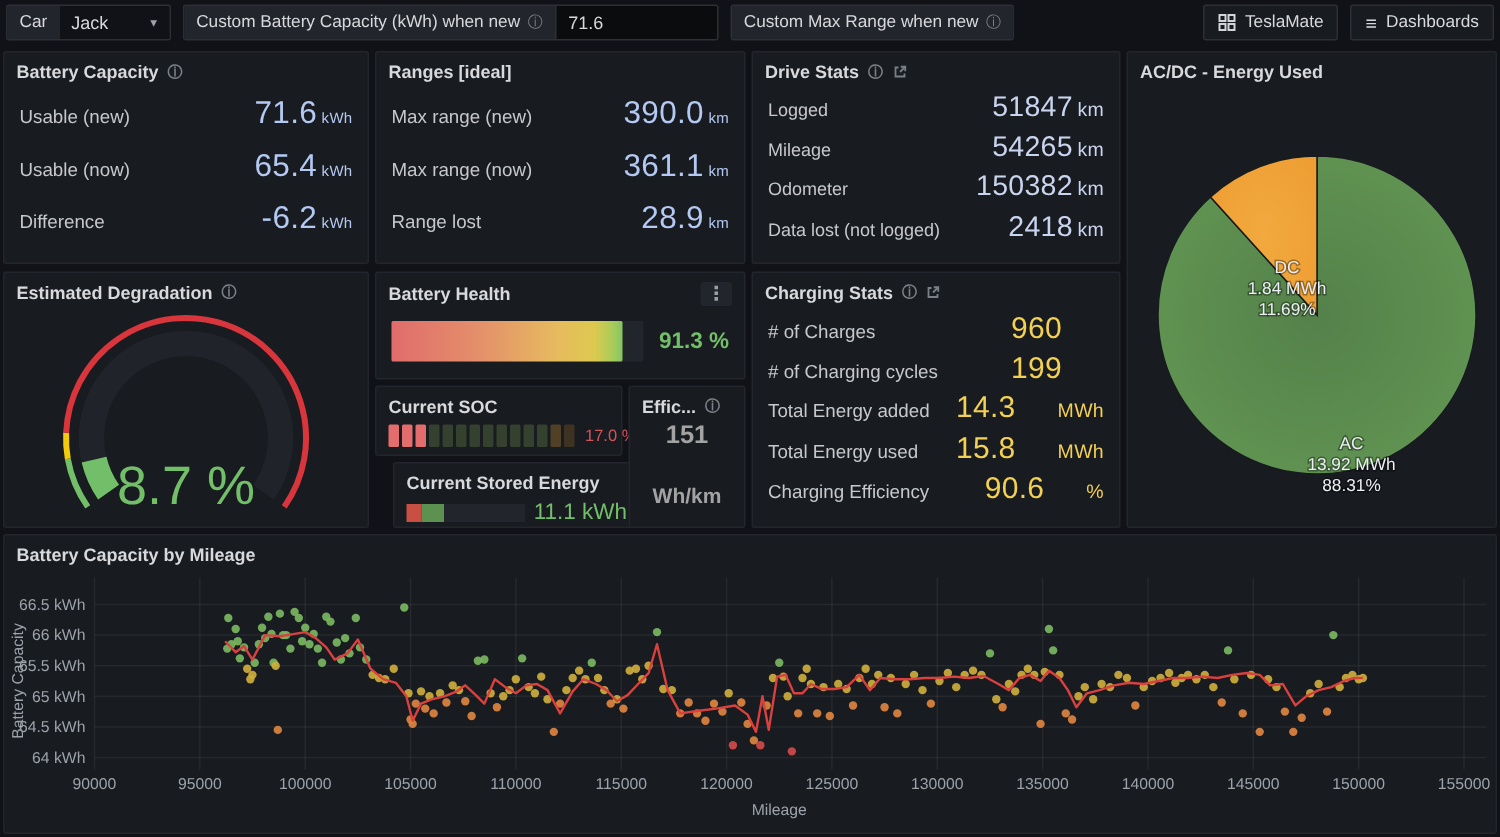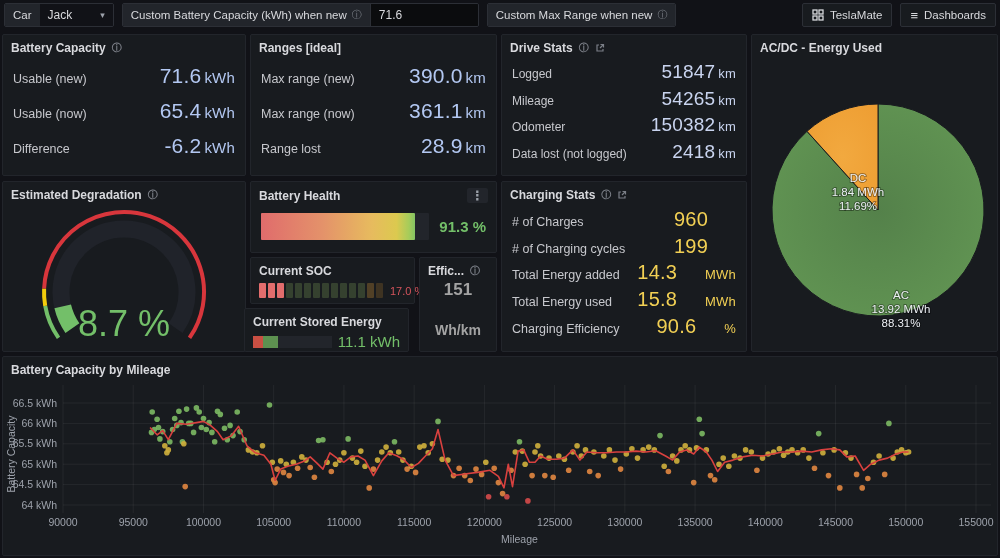--- a/index.html
+++ b/index.html
@@ -30,34 +30,34 @@
   .ptitle { display:flex; align-items:center; gap:6px; padding:6px 8px 2px 8px;
     font-size:12px; font-weight:bold; color:#d8d9dd; cursor:pointer; }
   .ptitle .xlink svg { display:block; }
   #p-battery  { left:2px;   top:34px;  width:244px; height:142px; }
   #p-ranges   { left:250px; top:34px;  width:247px; height:142px; }
   #p-drive    { left:501px; top:34px;  width:246px; height:142px; }
   #p-pie      { left:751px; top:34px;  width:247px; height:318px; }
   #p-gauge    { left:2px;   top:181px; width:244px; height:171px; }
   #p-health   { left:250px; top:181px; width:247px; height:72px;  }
   #p-soc      { left:250px; top:257px; width:165px; height:47px;  }
-  #p-stored   { left:244px; top:308px; width:165px; height:44px;  }
+  #p-stored   { left:262px; top:308px; width:165px; height:44px;  }
   #p-eff      { left:419px; top:257px; width:78px;  height:95px;  }
   #p-charging { left:501px; top:181px; width:246px; height:171px; }
   #p-chart    { left:2px;   top:356px; width:996px; height:200px; }
 
   .stat-rows { display:flex; flex-direction:column; justify-content:space-around;
     padding:2px 10px 8px 10px; }
   #p-battery .stat-rows, #p-ranges .stat-rows { height:114px; }
   #p-drive .stat-rows { height:116px; }
   #p-charging .stat-rows { height:144px; }
   .stat-row { display:flex; justify-content:space-between; align-items:baseline; }
   .stat-label { font-size:12.5px; color:#c7c8cd; }
   .stat-value { font-size:21px; color:#b3c8f2; letter-spacing:0.2px; }
-  .stat-unit { font-size:15px; margin-left:3px; }
+  .stat-unit { font-size:10px; margin-left:3px; }
   #p-drive .stat-value { font-size:19px; color:#c9d4ef; }
   #p-drive .stat-unit { font-size:13px; }
   #p-drive .stat-label { font-size:12px; }
   #p-charging .stat-value { font-size:20px; color:#f2d054; }
   #p-charging .stat-unit { font-size:13px;margin-left:28px; }
 
   
   .bar-row { display:flex; align-items:center; gap:10px; padding:8px 10px 0 10px;font-weight:bold; }
   .bar-track { position:relative; width:180px; height:27px; background:#22252b; border-radius:1px; }
   .bar-fill { position:absolute; left:0; top:0; bottom:0; border-radius:1px;

